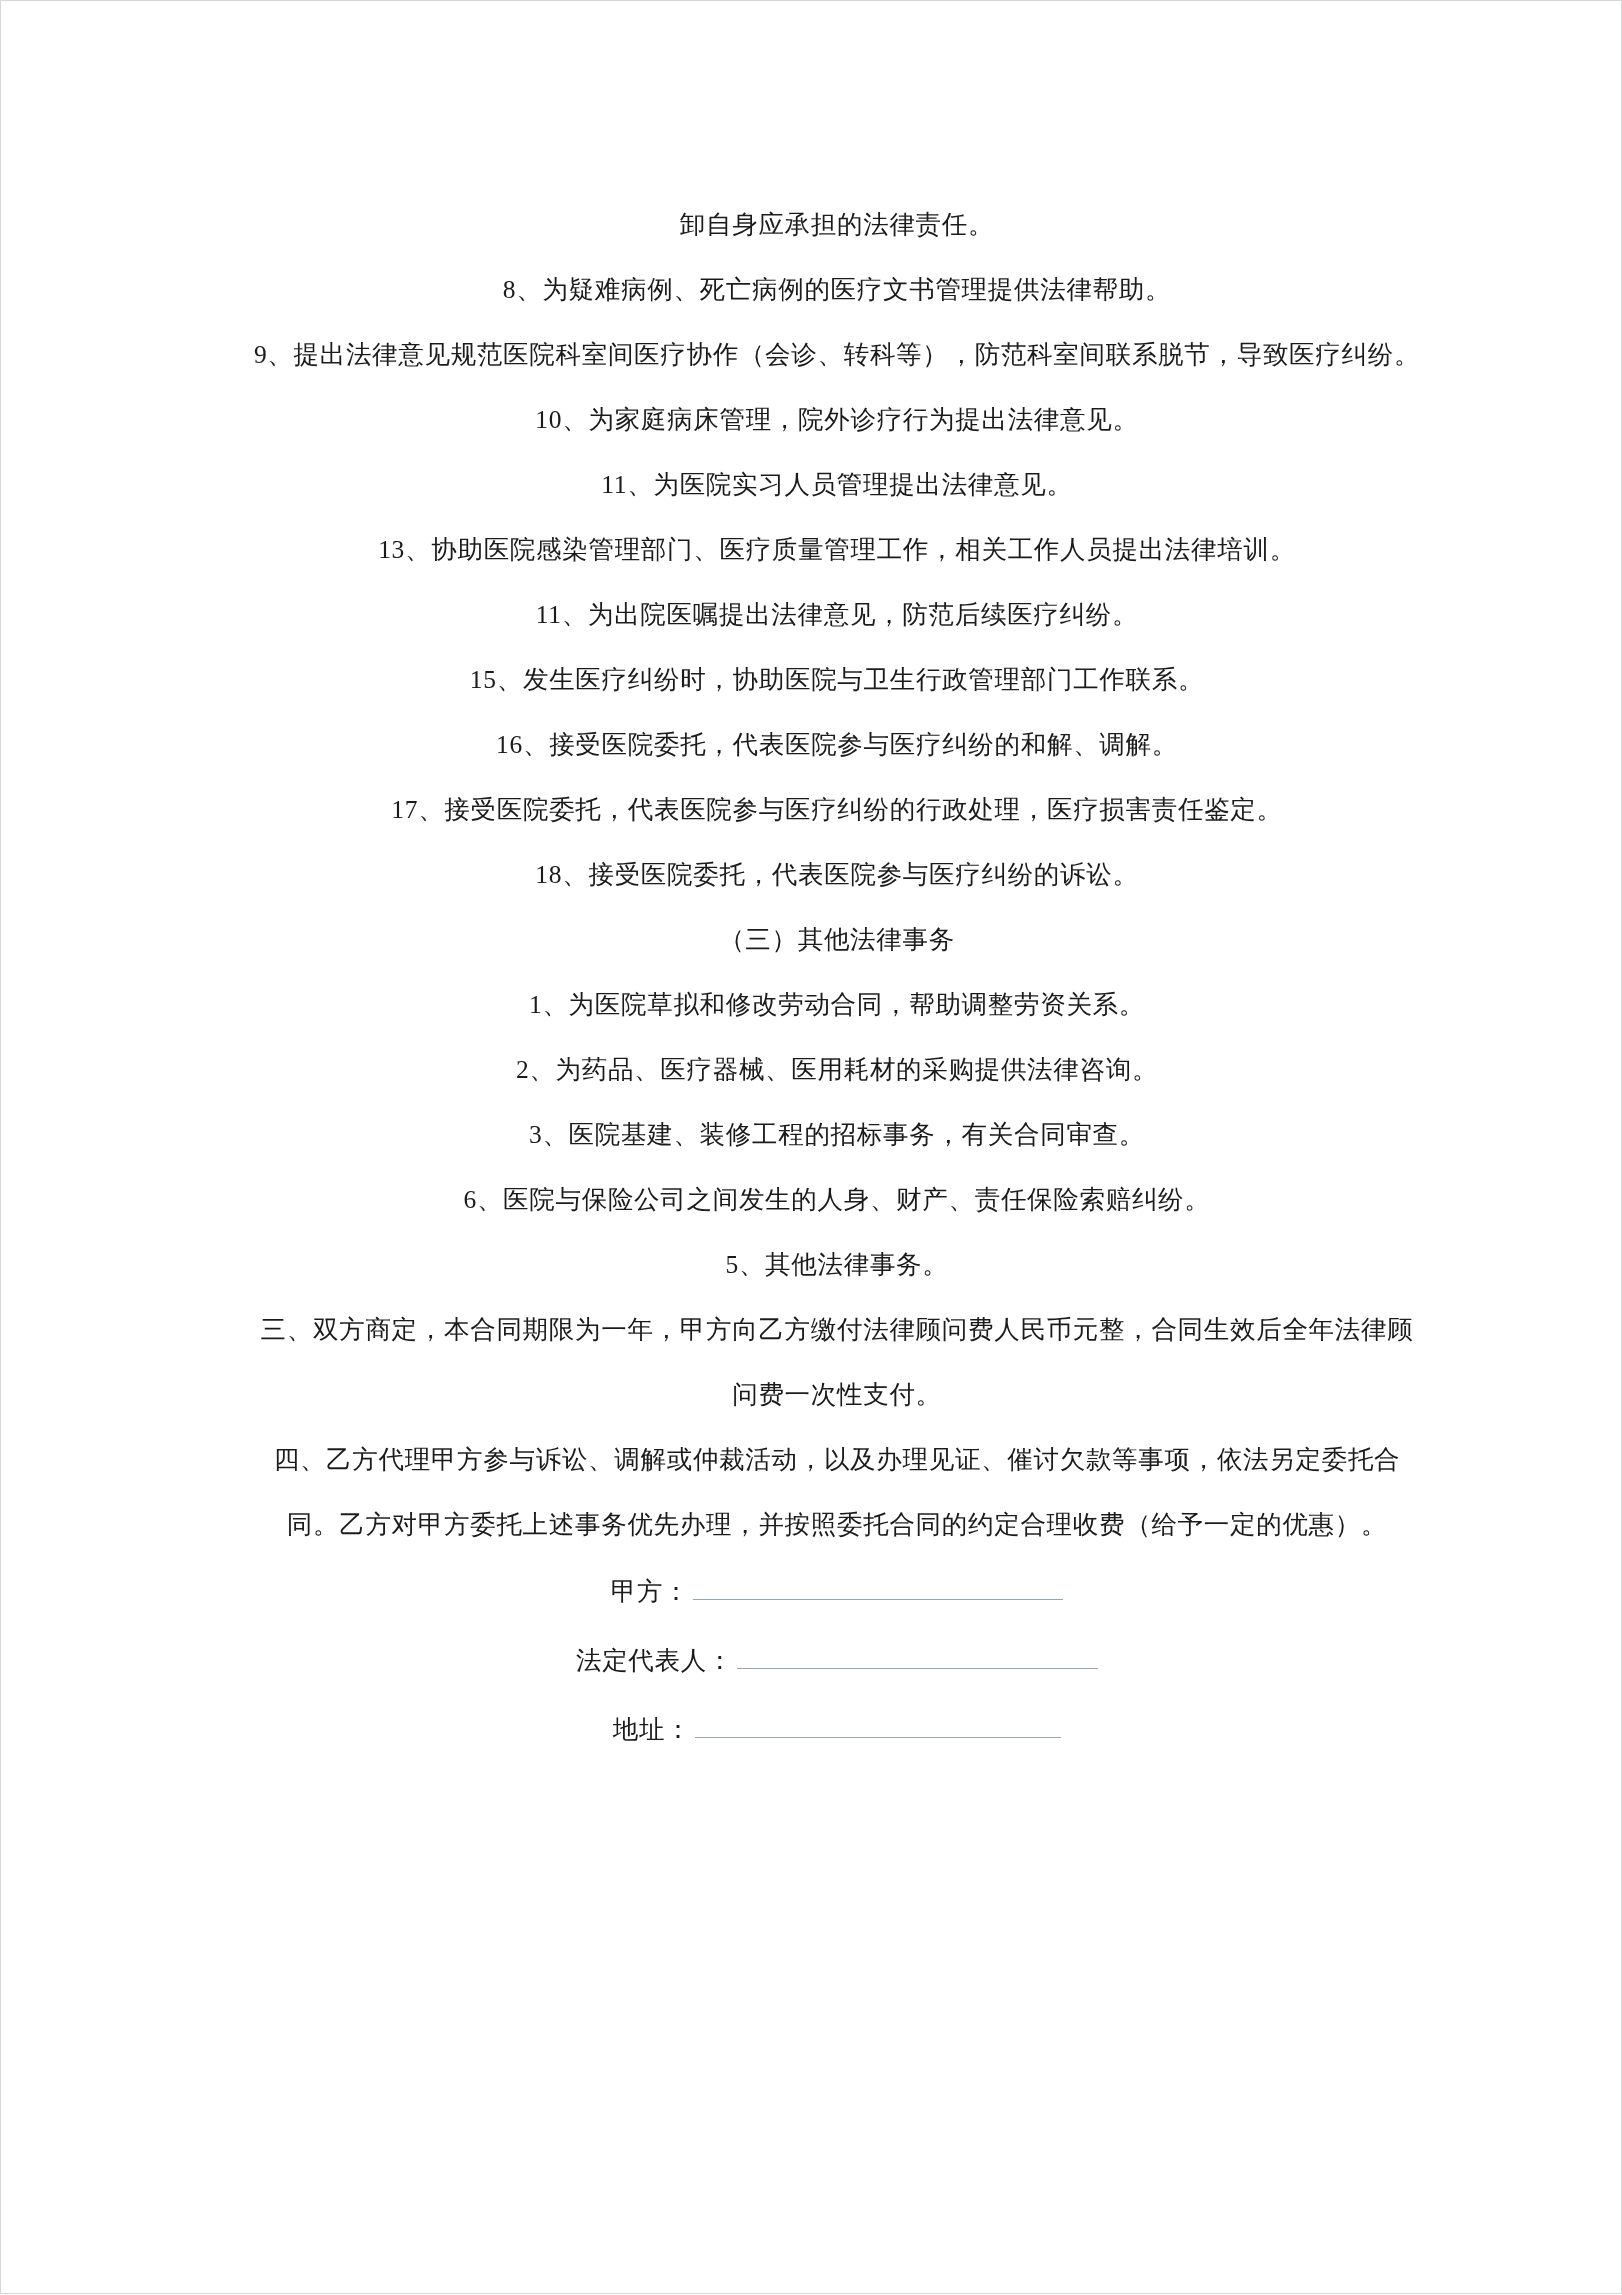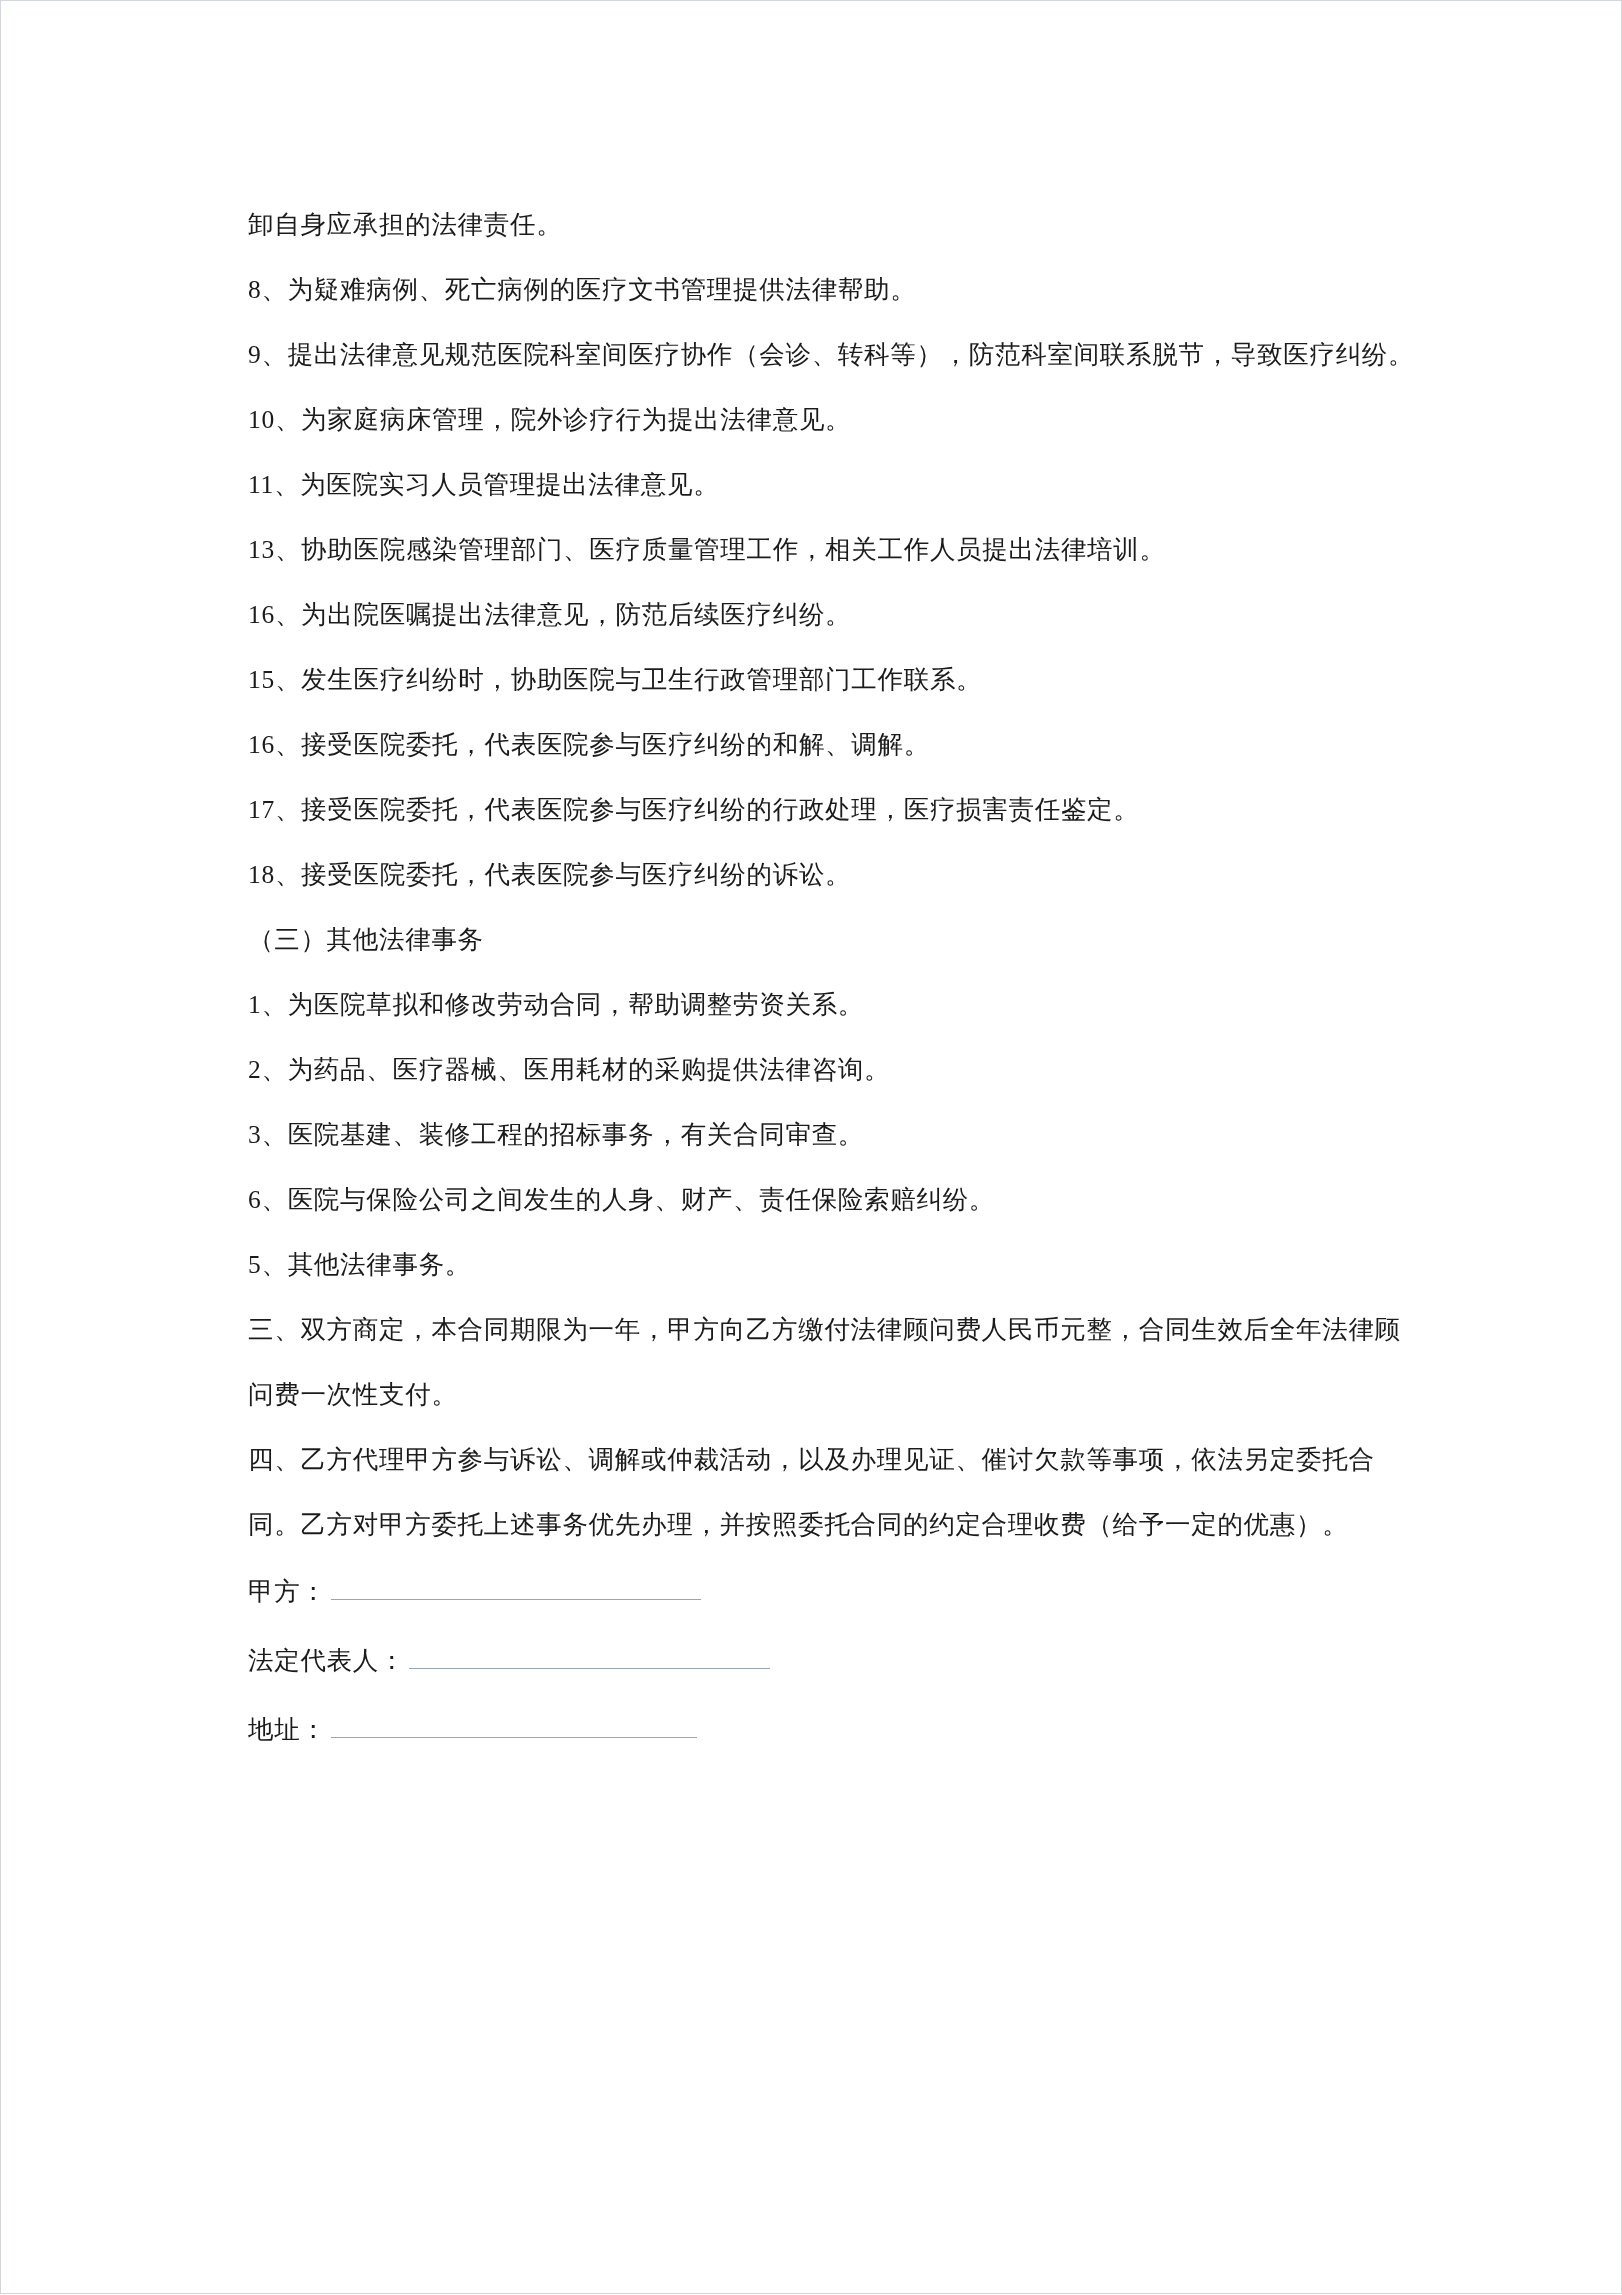--- a/index.html
+++ b/index.html
@@ -22,21 +22,21 @@
     position: absolute;
     top: 191px;
     left: 247px;
     width: 1178px;
   }
   p.para {
     margin: 0;
     font-size: 25.5px;
     line-height: 65px;
     letter-spacing: 0.7px;
-    text-align: left;
+    text-align: center;
     word-break: break-all;
   }
   p.para.form {
     line-height: 69px;
   }
   .blank {
     display: inline-block;
     height: 26px;
     border-bottom: 1.3px solid #97a6b4;
     vertical-align: baseline;
@@ -47,21 +47,21 @@
 <body>
 
 <div class="page">
   <div class="content">
       <p class="para">卸自身应承担的法律责任。</p>
       <p class="para">8、为疑难病例、死亡病例的医疗文书管理提供法律帮助。</p>
       <p class="para">9、提出法律意见规范医院科室间医疗协作（会诊、转科等），防范科室间联系脱节，导致医疗纠纷。</p>
       <p class="para">10、为家庭病床管理，院外诊疗行为提出法律意见。</p>
       <p class="para">11、为医院实习人员管理提出法律意见。</p>
       <p class="para">13、协助医院感染管理部门、医疗质量管理工作，相关工作人员提出法律培训。</p>
-      <p class="para">16、为出院医嘱提出法律意见，防范后续医疗纠纷。</p>
+      <p class="para">11、为出院医嘱提出法律意见，防范后续医疗纠纷。</p>
       <p class="para">15、发生医疗纠纷时，协助医院与卫生行政管理部门工作联系。</p>
       <p class="para">16、接受医院委托，代表医院参与医疗纠纷的和解、调解。</p>
       <p class="para">17、接受医院委托，代表医院参与医疗纠纷的行政处理，医疗损害责任鉴定。</p>
       <p class="para">18、接受医院委托，代表医院参与医疗纠纷的诉讼。</p>
       <p class="para">（三）其他法律事务</p>
       <p class="para">1、为医院草拟和修改劳动合同，帮助调整劳资关系。</p>
       <p class="para">2、为药品、医疗器械、医用耗材的采购提供法律咨询。</p>
       <p class="para">3、医院基建、装修工程的招标事务，有关合同审查。</p>
       <p class="para">6、医院与保险公司之间发生的人身、财产、责任保险索赔纠纷。</p>
       <p class="para">5、其他法律事务。</p>

